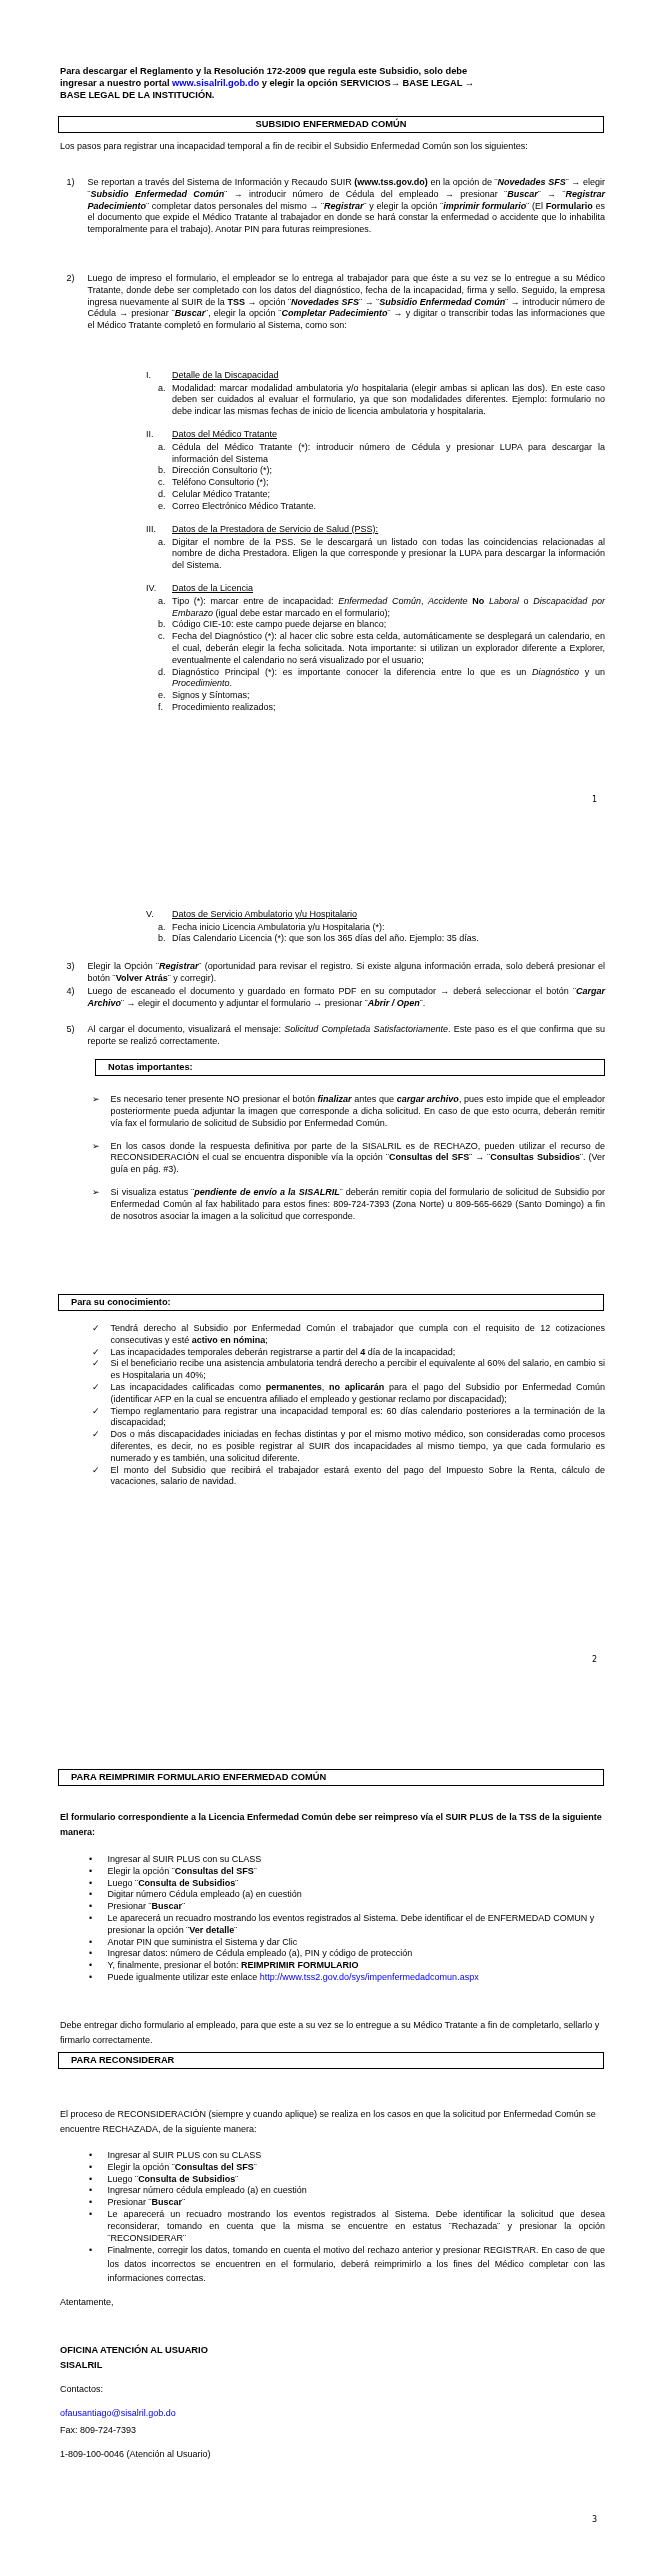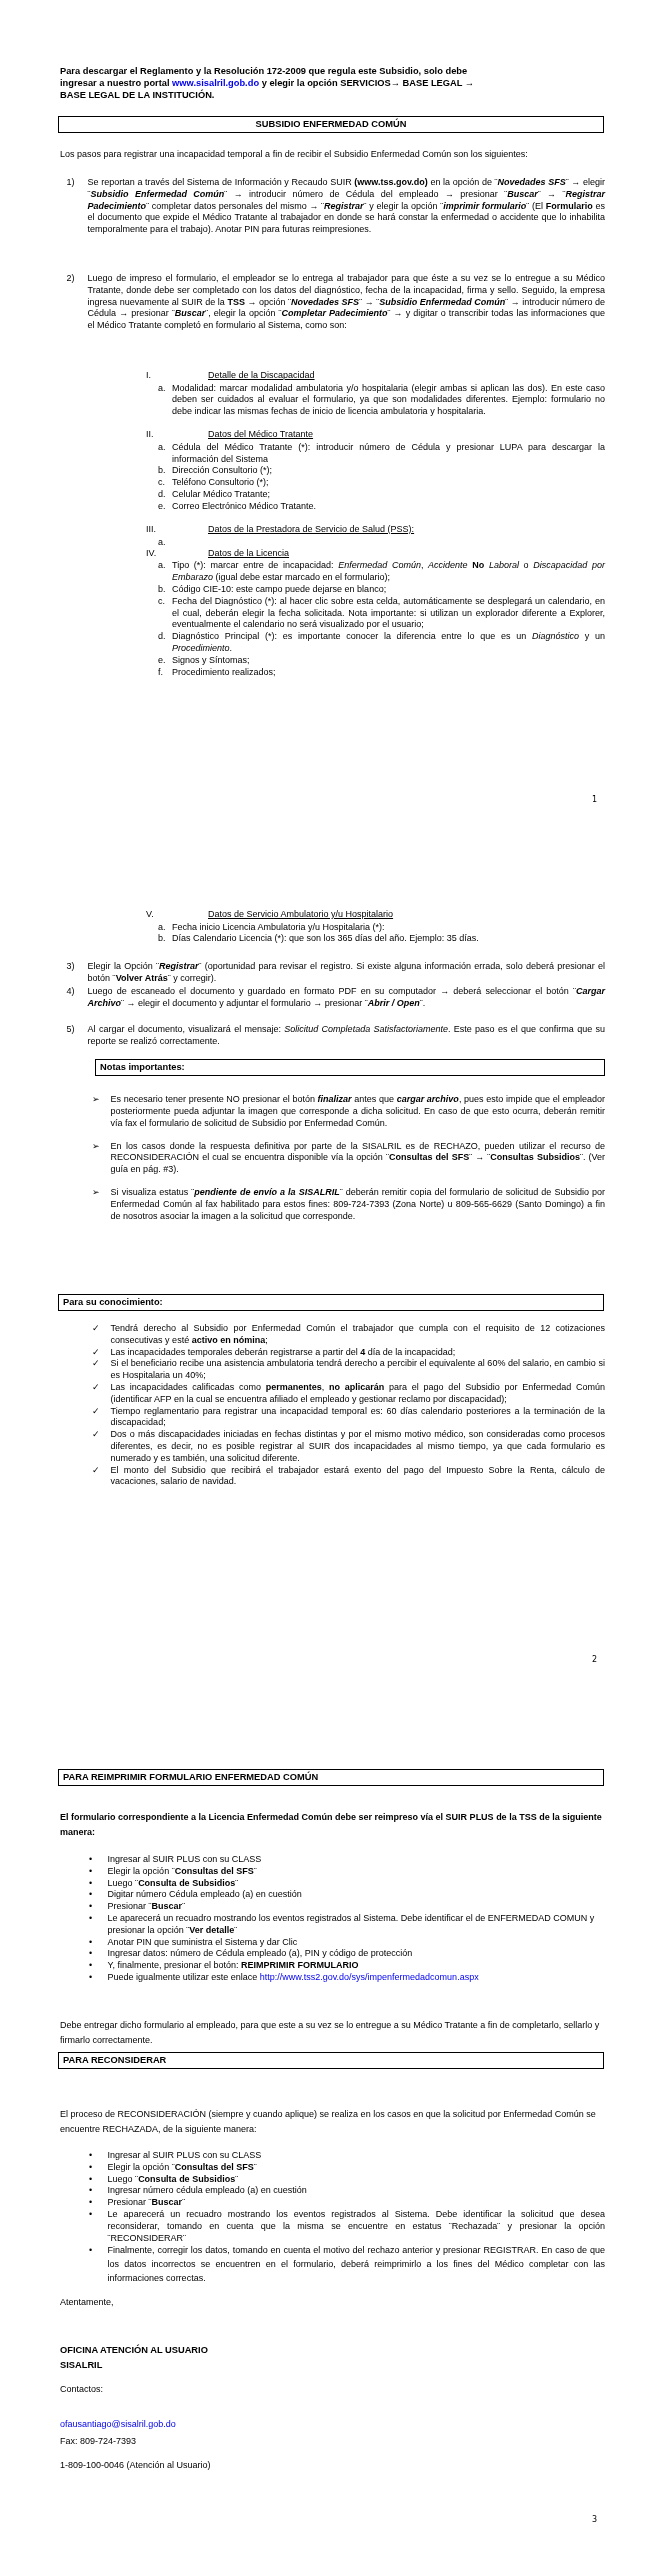--- a/index.html
+++ b/index.html
@@ -8,50 +8,50 @@
     width: 661px; height: 2576px; position: relative; overflow: hidden;
     font-family: "Liberation Sans", sans-serif; font-size: 9px; color: #000;
     line-height: 11.8px;
   }
   .blk { position: absolute; left: 60px; width: 545px; }
   .just { text-align: justify; }
   a.lnk { color: #0000ee; }
   .boxhdr {
     position: absolute; left: 58px; width: 546px; height: 17px;
     border: 0.8px solid #000; border-bottom-width: 1.6px;
-    font-weight: bold; font-size: 9.3px; line-height: 14.6px; padding-left: 4px;
+    font-weight: bold; font-size: 9.3px; line-height: 14.6px; padding-left: 12px;
   }
   .boxhdr.center { text-align: center; padding-left: 0; }
   .num { position: absolute; left: 60px; width: 545px; padding-left: 27.6px; }
   .num .n { position: absolute; left: 6.5px; top: 0; }
   .sub { position: absolute; left: 146px; width: 459px; }
   .rom { position: relative; padding-left: 26px; margin-bottom: 0.8px; }
   .rom .r { position: absolute; left: 0; top: 0; }
-  .rom .t { text-decoration: underline; margin-left: 36px; }
+  .rom .t { text-decoration: underline; }
   .alpha { position: relative; padding-left: 26px; }
   .alpha .l { position: absolute; left: 12px; top: 0; }
   .gap { height: 11.3px; }
   .bullets { position: absolute; left: 89px; width: 516px; }
   .bl { position: relative; padding-left: 18.6px; }
   .bl .m { position: absolute; left: 0; top: 0; }
   .pgnum { position: absolute; left: 592px; font-family: "DejaVu Sans", sans-serif; font-size: 8px; }
   b i, i b { font-weight: bold; font-style: italic; }
 </style>
 </head>
 <body>
 
 <div class="blk" style="top:66px; font-weight:bold; font-size:9.3px;">
   <div>Para descargar el Reglamento y la Resolución 172-2009 que regula este Subsidio, solo debe</div>
   <div><span>ingresar a nuestro portal </span><a class="lnk">www.sisalril.gob.do</a><span> y elegir la opción SERVICIOS→ BASE LEGAL →</span></div>
   <div>BASE LEGAL DE LA INSTITUCIÓN.</div>
 </div>
 
 <div class="boxhdr center" style="top:116px;">SUBSIDIO ENFERMEDAD COMÚN</div>
 
-<div class="blk just" style="top:141px;margin-top:8px;">Los pasos para registrar una incapacidad temporal a fin de recibir el Subsidio Enfermedad Común son los siguientes:</div>
+<div class="blk just" style="top:141px;">Los pasos para registrar una incapacidad temporal a fin de recibir el Subsidio Enfermedad Común son los siguientes:</div>
 
 <div class="num just" style="top:177px;">
   <span class="n">1)</span>
   <span>Se reportan a través del Sistema de Información y Recaudo SUIR </span><b>(www.tss.gov.do)</b><span> en la opción de ¨</span><b><i>Novedades SFS</i></b><span>¨ → elegir ¨</span><b><i>Subsidio Enfermedad Común</i></b><span>¨ → introducir número de Cédula del empleado → presionar ¨</span><b><i>Buscar</i></b><span>¨ → ¨</span><b><i>Registrar Padecimiento</i></b><span>¨ completar datos personales del mismo → ¨</span><b><i>Registrar</i></b><span>¨ y elegir la opción ¨</span><b><i>imprimir formulario</i></b><span>¨ (El </span><b>Formulario</b><span> es el documento que expide el Médico Tratante al trabajador en donde se hará constar la enfermedad o accidente que lo inhabilita temporalmente para el trabajo).  Anotar PIN para futuras reimpresiones.</span>
 </div>
 
 <div class="num just" style="top:273px;">
   <span class="n">2)</span>
   <span>Luego de impreso el formulario, el empleador se lo entrega al trabajador para que éste a su vez se lo entregue a su Médico Tratante, donde debe ser completado con los datos del diagnóstico, fecha de la incapacidad, firma y sello.  Seguido, la empresa ingresa nuevamente al SUIR de la </span><b>TSS</b><span> → opción ¨</span><b><i>Novedades SFS</i></b><span>¨ → ¨</span><b><i>Subsidio Enfermedad Común</i></b><span>¨ → introducir número de Cédula → presionar ¨</span><b><i>Buscar</i></b><span>¨, elegir la opción ¨</span><b><i>Completar Padecimiento</i></b><span>¨ → y digitar o transcribir todas las informaciones que el Médico Tratante completó en formulario al Sistema, como son:</span>
 </div>
@@ -61,21 +61,21 @@
   <div class="alpha"><span class="l">a.</span><span>Modalidad: marcar modalidad ambulatoria y/o hospitalaria (elegir ambas si aplican las dos).  En este caso deben ser cuidados al evaluar el formulario, ya que son modalidades diferentes.  Ejemplo: formulario no debe indicar las mismas fechas de inicio de licencia ambulatoria y hospitalaria.</span></div>
   <div class="gap"></div>
   <div class="rom"><span class="r">II.</span><span class="t">Datos del Médico Tratante</span></div>
   <div class="alpha"><span class="l">a.</span><span>Cédula del Médico Tratante (*): introducir número de Cédula y presionar LUPA para descargar la información del Sistema</span></div>
   <div class="alpha"><span class="l">b.</span><span>Dirección Consultorio (*);</span></div>
   <div class="alpha"><span class="l">c.</span><span>Teléfono Consultorio (*);</span></div>
   <div class="alpha"><span class="l">d.</span><span>Celular Médico Tratante;</span></div>
   <div class="alpha"><span class="l">e.</span><span>Correo Electrónico Médico Tratante.</span></div>
   <div class="gap"></div>
   <div class="rom"><span class="r">III.</span><span class="t">Datos de la Prestadora de Servicio de Salud (PSS):</span></div>
-  <div class="alpha"><span class="l">a.</span></div>
+  <div class="alpha"><span class="l">a.</span><span>Digitar el nombre de la PSS.  Se le descargará un listado con todas las coincidencias relacionadas al nombre de dicha Prestadora. Eligen la que corresponde y presionar la LUPA para descargar la información del Sistema.</span></div>
   <div class="gap"></div>
   <div class="rom"><span class="r">IV.</span><span class="t">Datos de la Licencia</span></div>
   <div class="alpha"><span class="l">a.</span><span>Tipo (*): marcar entre de incapacidad: </span><i>Enfermedad Común</i><span>, </span><i>Accidente </i><b>No</b><i> Laboral</i><span> o </span><i>Discapacidad por Embarazo</i><span> (igual debe estar marcado en el formulario);</span></div>
   <div class="alpha"><span class="l">b.</span><span>Código CIE-10: este campo puede dejarse en blanco;</span></div>
   <div class="alpha"><span class="l">c.</span><span>Fecha del Diagnóstico (*): al hacer clic sobre esta celda, automáticamente se desplegará un calendario, en el cual, deberán elegir la fecha solicitada.  Nota importante: si utilizan un explorador diferente a Explorer, eventualmente el calendario no será visualizado por el usuario;</span></div>
   <div class="alpha"><span class="l">d.</span><span>Diagnóstico Principal (*): es importante conocer la diferencia entre lo que es un </span><i>Diagnóstico</i><span> y un </span><i>Procedimiento</i><span>.</span></div>
   <div class="alpha"><span class="l">e.</span><span>Signos y Síntomas;</span></div>
   <div class="alpha"><span class="l">f.</span><span>Procedimiento realizados;</span></div>
 </div>
 
@@ -156,19 +156,19 @@
   <div class="bl"><span class="m">•</span><span>Le aparecerá un recuadro mostrando los eventos registrados al Sistema.   Debe identificar la solicitud que desea reconsiderar, tomando en cuenta que la misma se encuentre en estatus ¨Rechazada¨ y presionar la opción ¨RECONSIDERAR¨</span></div>
   <div class="bl" style="line-height:13.8px;"><span class="m">•</span><span>Finalmente, corregir los datos, tomando en cuenta el motivo del rechazo anterior y presionar REGISTRAR. En caso de que los datos incorrectos se encuentren en el formulario, deberá reimprimirlo a los fines del Médico completar con las informaciones correctas.</span></div>
 </div>
 
 <div class="blk" style="top:2297px;">Atentamente,</div>
 
 <div class="blk" style="top:2343px; line-height:14.6px;">
   <div style="font-weight:bold; font-size:9.3px;">OFICINA ATENCIÓN AL USUARIO</div>
   <div style="font-weight:bold; font-size:9.3px;">SISALRIL</div>
   <div style="margin-top:9.7px;">Contactos:</div>
-  <div style="margin-top:21px;"><a class="lnk">ofausantiago@sisalril.gob.do</a></div>
+  <div style="margin-top:10px;"><a class="lnk">ofausantiago@sisalril.gob.do</a></div>
   <div style="margin-top:2px;">Fax: 809-724-7393</div>
   <div style="margin-top:9.7px;">1-809-100-0046 (Atención al Usuario)</div>
 </div>
 
 <div class="pgnum" style="top:2514px;">3</div>
 
 
 </body></html>

